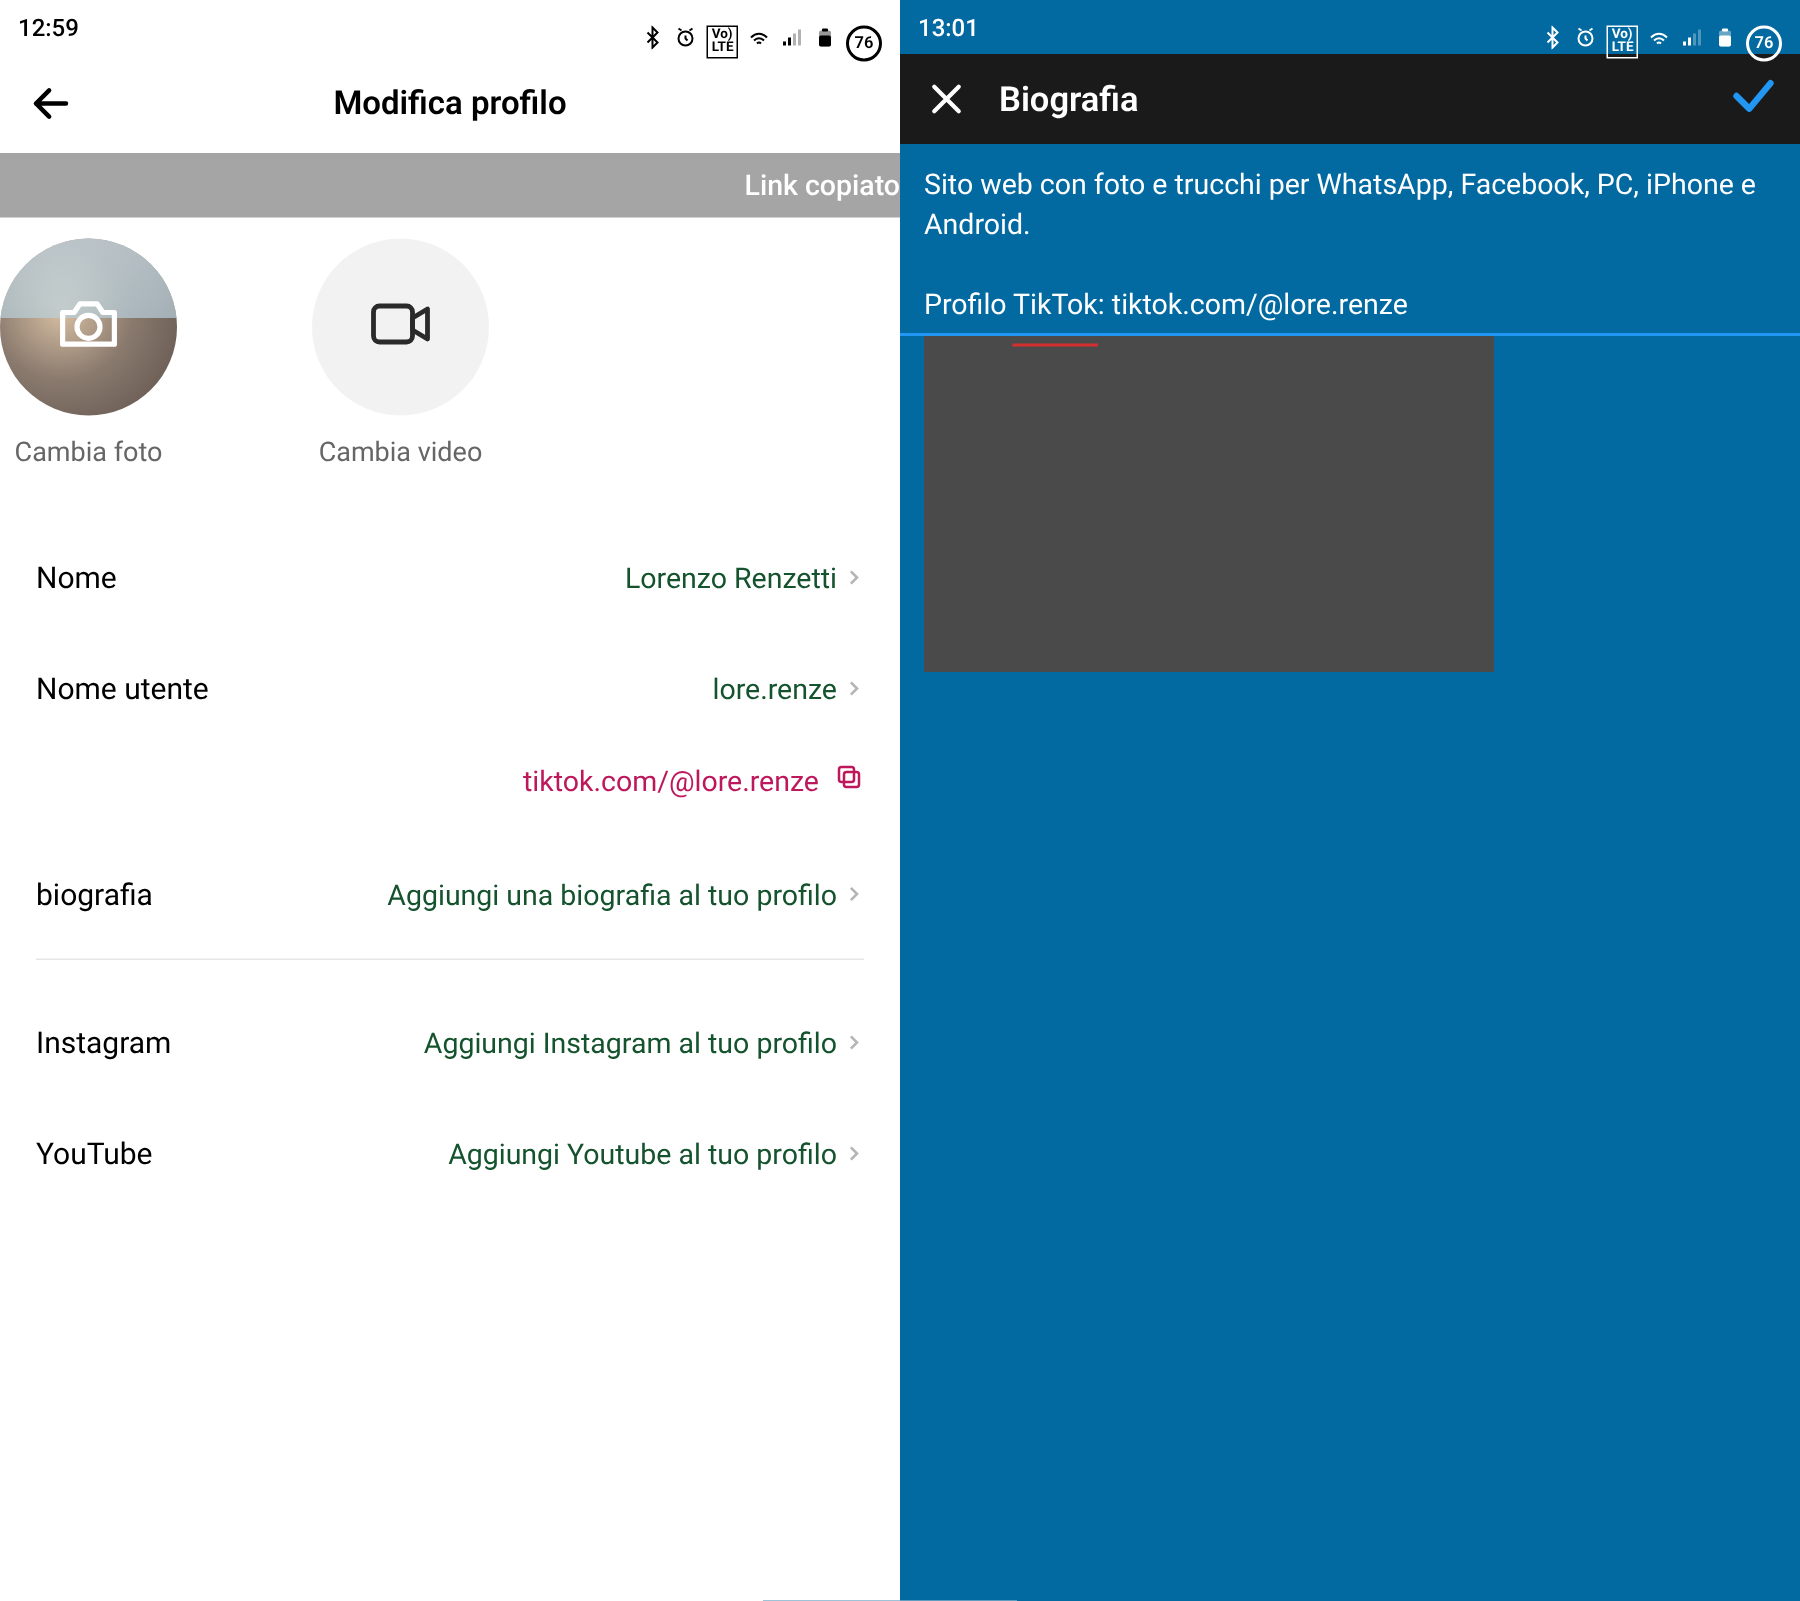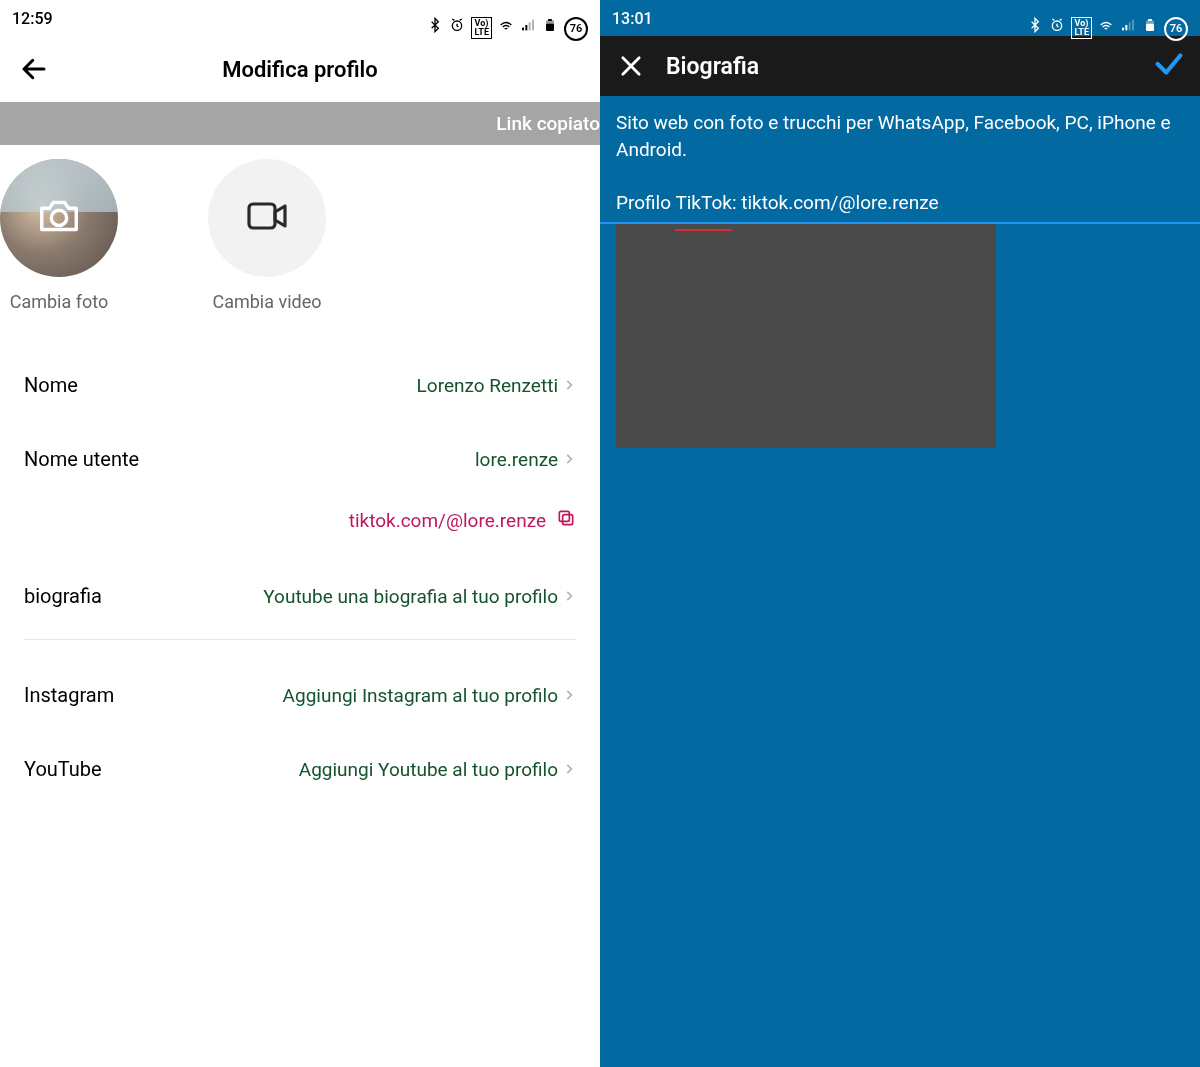--- a/index.html
+++ b/index.html
@@ -251,21 +251,21 @@
         <svg viewBox="0 0 24 24" fill="none" stroke="currentColor" stroke-width="2">
             <rect x="8" y="8" width="12" height="12" rx="2"></rect>
             <rect x="4" y="4" width="12" height="12" rx="2"></rect>
           </svg>
       </span>
     </div>
 
     <div class="field-row">
       <span class="field-label">biografia</span>
       <span class="field-val">
-        <span>Youtube una biografia al tuo profilo</span>
+        <span>Aggiungi una biografia al tuo profilo</span>
         <span class="chev"><svg viewBox="0 0 24 24" fill="none" stroke="currentColor" stroke-width="3">
               <path d="M9 5l7 7-7 7"></path>
             </svg></span>
       </span>
     </div>
 
     <div class="divider"></div>
 
     <div class="field-row">
       <span class="field-label">Instagram</span>

